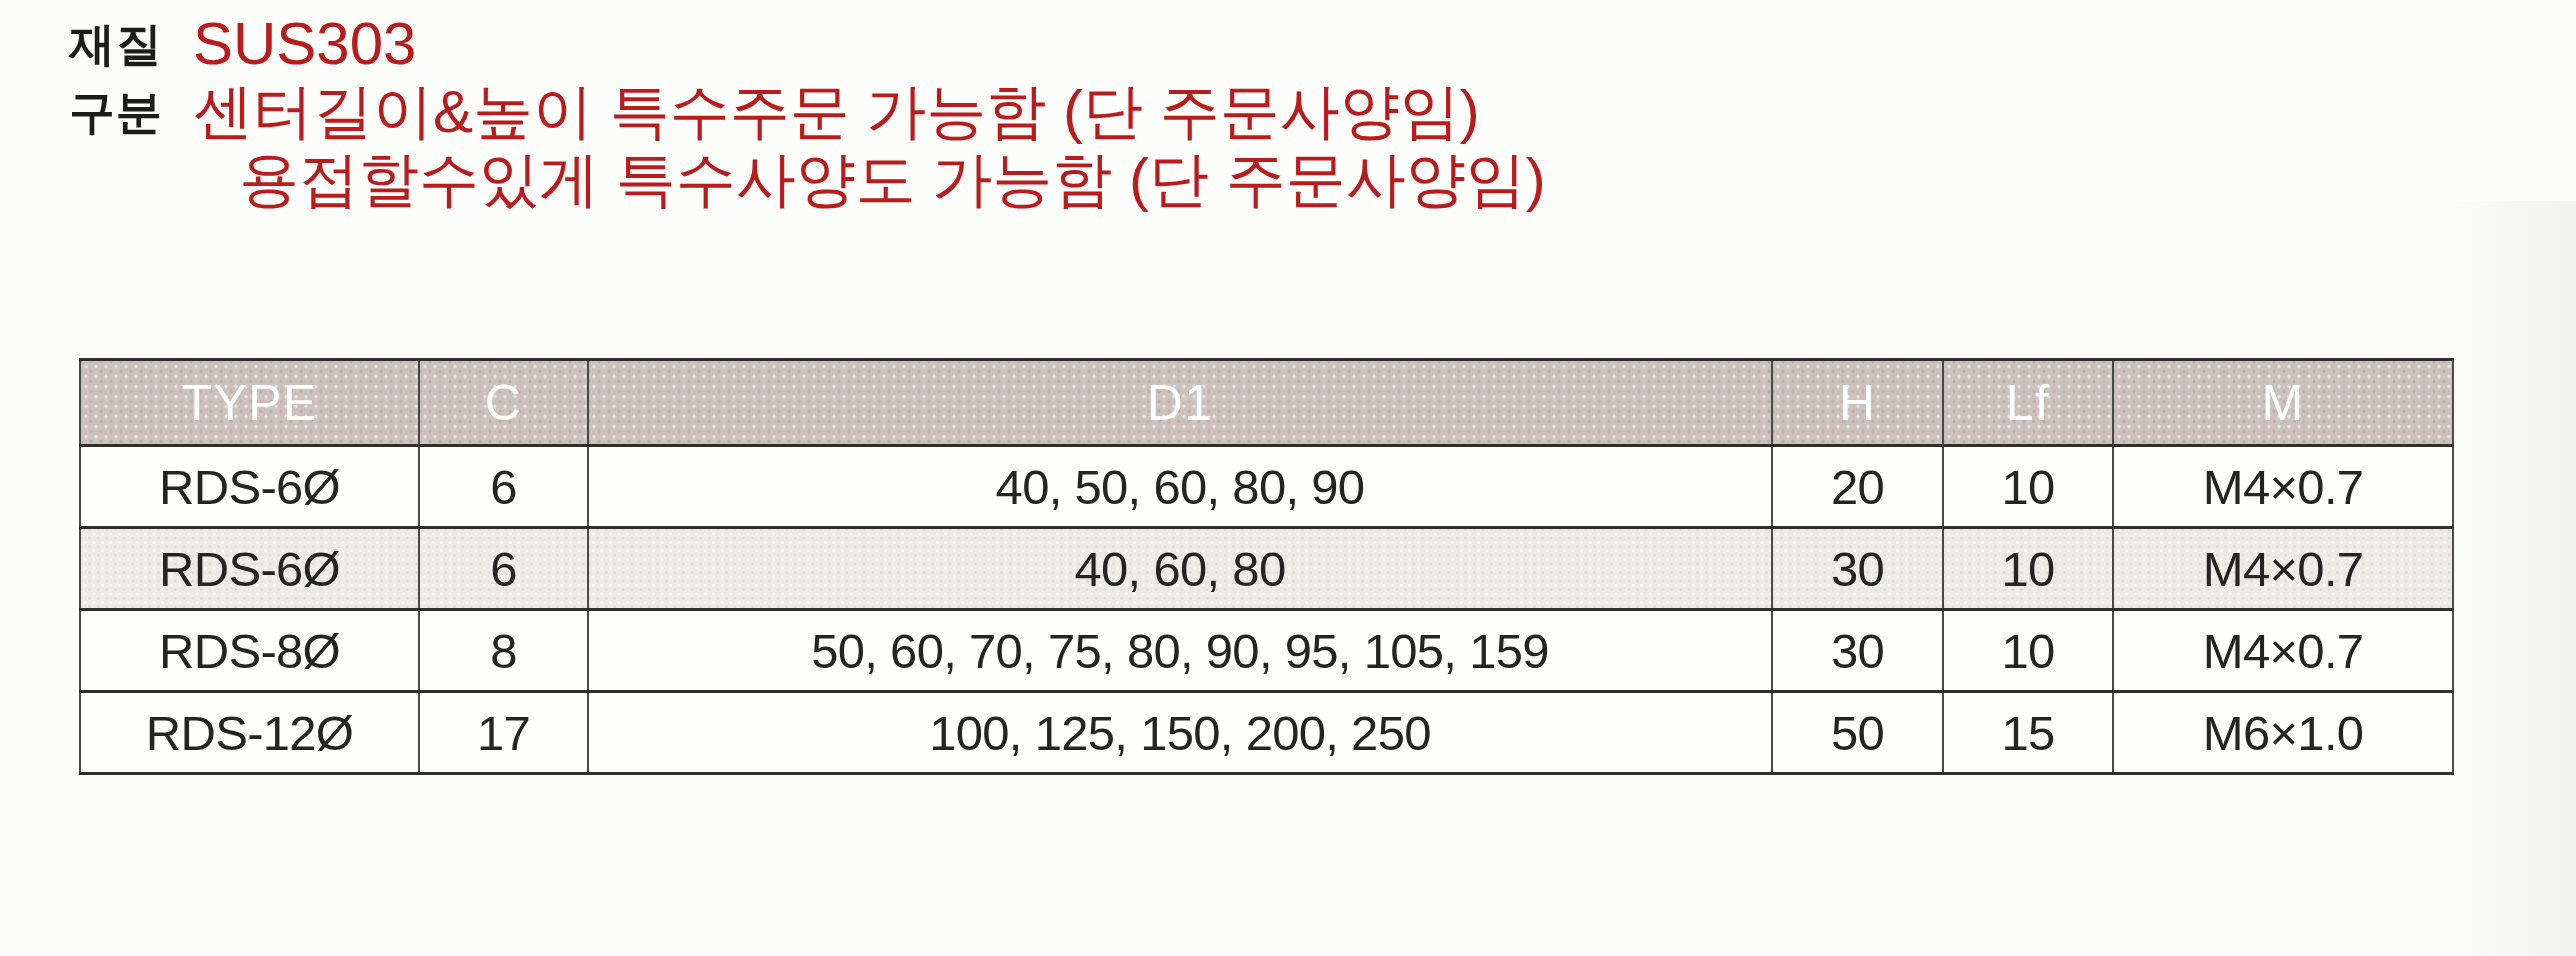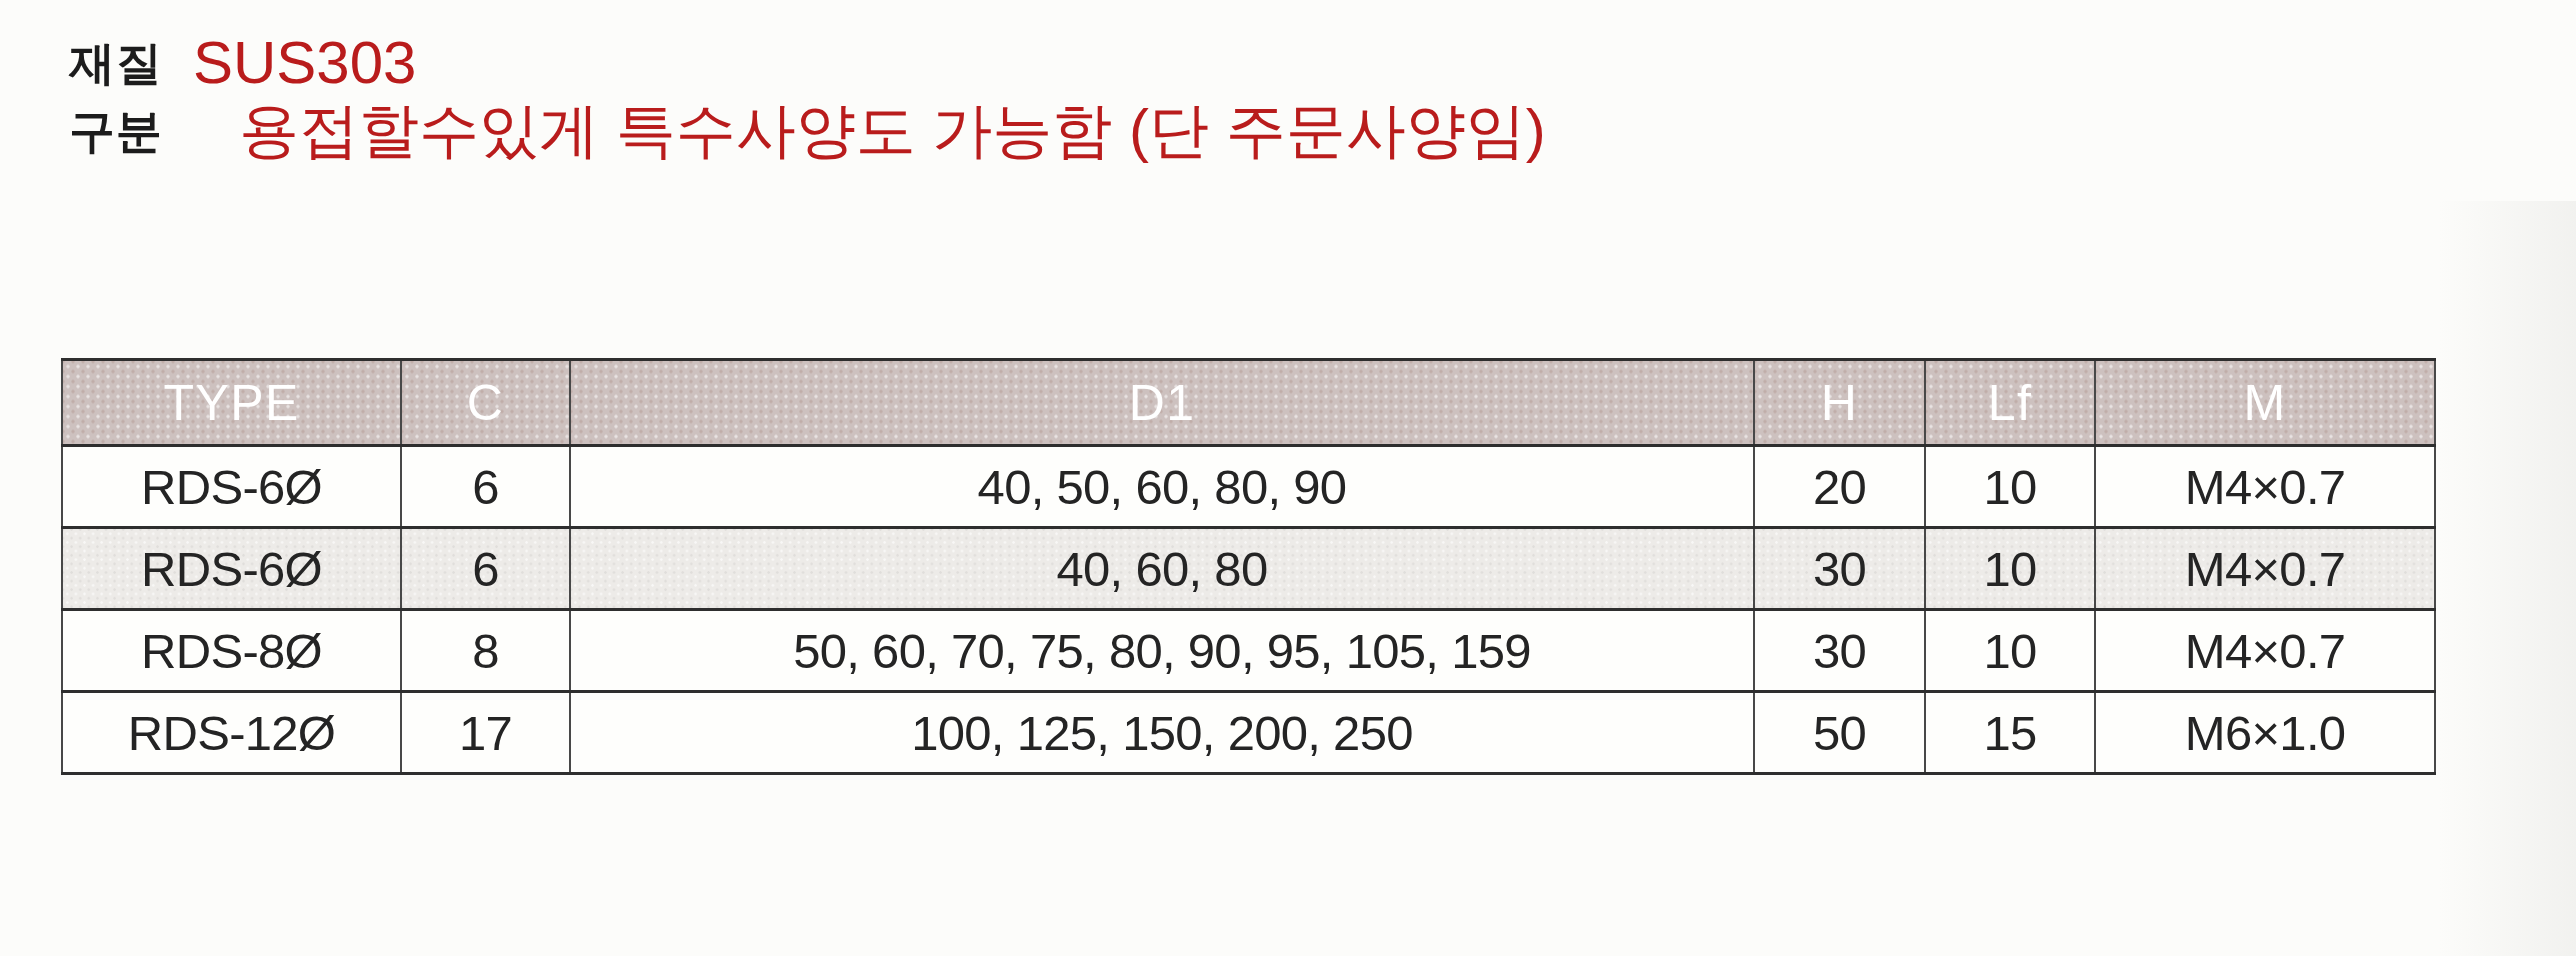--- a/index.html
+++ b/index.html
@@ -13,21 +13,21 @@
     background: #fcfcfa;
     font-family: "Liberation Sans", "DejaVu Sans", sans-serif;
     color: #222;
     overflow: hidden;
   }
 
   
   .specs {
     position: absolute;
     left: 69px;
-    top: 29px;
+    top: 10px;
   }
   .spec-row {
     display: flex;
     align-items: flex-start;
   }
   .spec-label {
     flex: 0 0 124px;
     font-size: 46px;
     font-weight: bold;
     line-height: 68px;
@@ -50,20 +50,21 @@
     position: absolute;
     left: 61px;
     top: 358px;
     width: 2375px;
   }
   table.spec-table {
     width: 100%;
     border-collapse: collapse;
     table-layout: fixed;
     border: 2.9px solid #2e2e2e;
+    margin-left: 18px;
   }
   .spec-table th,
   .spec-table td {
     border-left: 2.2px solid #484848;
     border-right: 2.2px solid #484848;
     border-top: 3.6px solid #2e2e2e;
     border-bottom: 3.6px solid #2e2e2e;
     text-align: center;
     vertical-align: middle;
     padding: 0;
@@ -116,20 +117,21 @@
 <div class="specs">
   <div class="spec-row">
     <div class="spec-label">재질</div>
     <div class="spec-lines">
       <div class="spec-line">SUS303</div>
     </div>
   </div>
   <div class="spec-row">
     <div class="spec-label">구분</div>
     <div class="spec-lines">
+      <div class="spec-line">센터길이&amp;높이 특수주문 가능함 (단 주문사양임)</div>
       <div class="spec-line indent">용접할수있게 특수사양도 가능함 (단 주문사양임)</div>
     </div>
   </div>
 </div>
 
 <div class="spec-table-wrap">
   <table class="spec-table">
     <colgroup>
       <col style="width:14.29%">
       <col style="width:7.11%">

